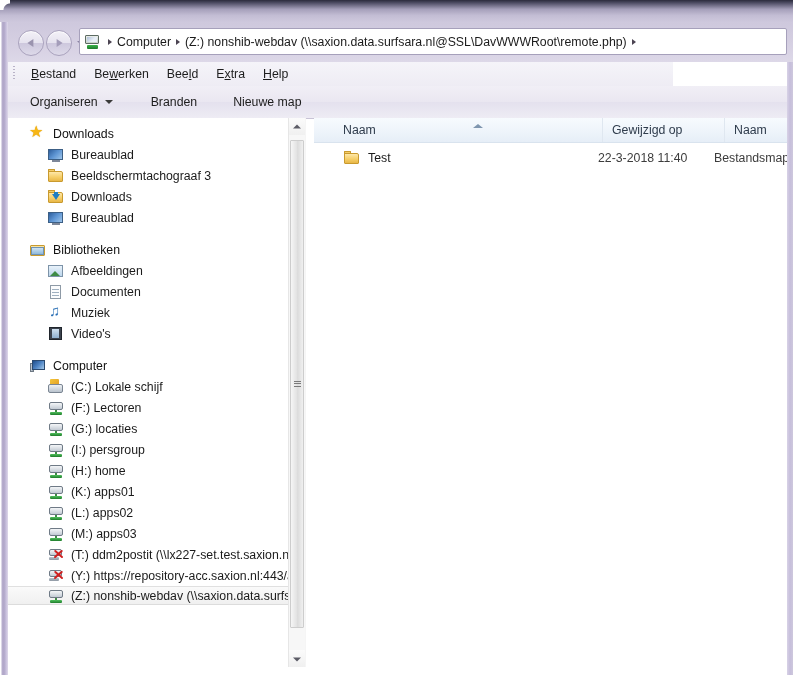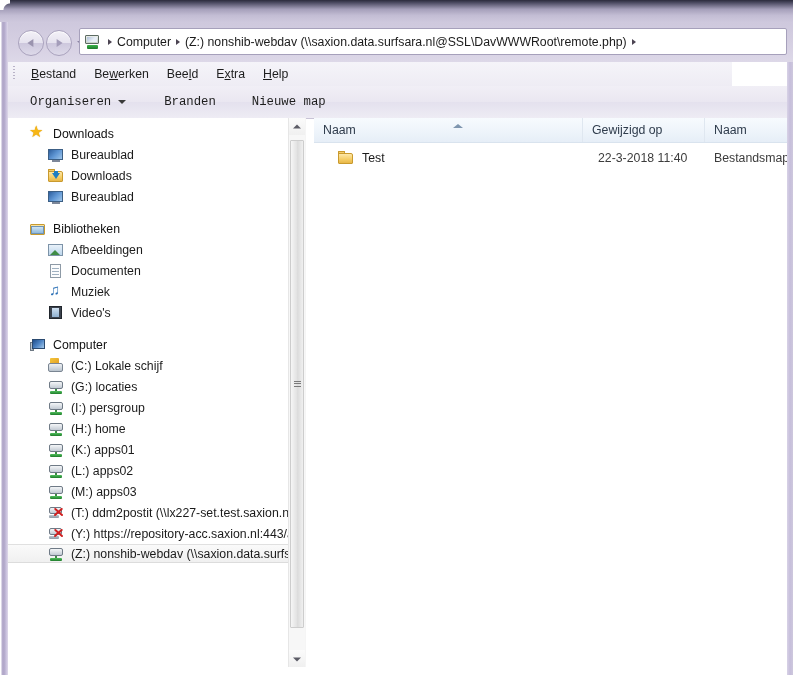--- a/index.html
+++ b/index.html
@@ -157,21 +157,21 @@
     flex: 0 0 auto;
     font-size: 12.3px;
     color: #1b1b1b;
     white-space: nowrap;
   }
 
   
   #menubar {
     position: absolute;
     left: 8px; top: 62px;
-    width: 724px;
+    width: 665px;
     height: 24px;
     background: linear-gradient(to bottom, #f5f4f9 0%, #eeecf4 100%);
     border-bottom: 1px solid #e3e0ec;
   }
   .menu-grip {
     position: absolute;
     left: 5px; top: 4px;
     width: 2px; height: 15px;
     background-image: repeating-linear-gradient(to bottom, #b9b3c8 0 1px, transparent 1px 3px);
   }
@@ -199,21 +199,20 @@
     height: 32px;
     background: linear-gradient(to bottom, #f1eff6 0%, #eae7f1 50%, #e4e1ee 51%, #eeecf4 100%);
     border-bottom: 1px solid #c8c3d6;
   }
   .tb-items {
     position: absolute;
     left: 12px; top: 0;
     height: 32px;
     display: flex;
     align-items: center;
-    font-family: Liberation Mono, monospace;
   }
   .tb-btn {
     display: flex;
     align-items: center;
     font-size: 12.3px;
     color: #1d1d1d;
     padding: 4px 10px;
     white-space: nowrap;
     cursor: default;
   }
@@ -522,20 +521,21 @@
     top: 0;
     height: 24px;
     display: flex;
     align-items: center;
     font-size: 12.3px;
     color: #2f3c4c;
     padding-left: 9px;
     box-sizing: border-box;
     border-right: 1px solid #dfe7f0;
     cursor: default;
+    margin-left: 20px;
   }
   .sort-tri {
     position: absolute;
     width: 0; height: 0;
     border-left: 5px solid transparent;
     border-right: 5px solid transparent;
     border-bottom: 4px solid #7f96af;
   }
   .row {
     position: absolute;
@@ -625,20 +625,27 @@
           <span class="tree-label">Downloads</span>
         </div>
         <div class="tree-row child">
           <span class="ico ico-desktop">
             <span class="scr"></span>
             <span class="stand"></span>
           </span>
           <span class="tree-label">Bureaublad</span>
         </div>
         <div class="tree-row child">
+          <span class="ico ico-folder">
+            <span class="t"></span>
+            <span class="f"></span>
+          </span>
+          <span class="tree-label">Beeldschermtachograaf 3</span>
+        </div>
+        <div class="tree-row child">
           <span class="ico ico-folder ico-downloads">
             <span class="t"></span>
             <span class="f"></span>
             <span class="arrstem"></span>
             <span class="arr"></span>
           </span>
           <span class="tree-label">Downloads</span>
         </div>
         <div class="tree-row child">
           <span class="ico ico-desktop">
@@ -696,20 +703,28 @@
             <span class="d"></span>
           </span>
           <span class="tree-label">(C:) Lokale schijf</span>
         </div>
         <div class="tree-row child">
           <span class="ico ico-net">
             <span class="d"></span>
             <span class="pipe"></span>
             <span class="base"></span>
           </span>
+          <span class="tree-label">(F:) Lectoren</span>
+        </div>
+        <div class="tree-row child">
+          <span class="ico ico-net">
+            <span class="d"></span>
+            <span class="pipe"></span>
+            <span class="base"></span>
+          </span>
           <span class="tree-label">(G:) locaties</span>
         </div>
         <div class="tree-row child">
           <span class="ico ico-net">
             <span class="d"></span>
             <span class="pipe"></span>
             <span class="base"></span>
           </span>
           <span class="tree-label">(I:) persgroup</span>
         </div>
@@ -797,21 +812,21 @@
       <div class="col-cell" style="left:269px; width:122px;">
         <span>Gewijzigd op</span>
       </div>
       <div class="col-cell" style="left:391px; width:120px;">
         <span>Naam</span>
       </div>
     </div>
 
     <div id="file-rows">
         <div class="row" style="top: 28px;">
-          <span class="cell" style="left: 24px;">
+          <span class="cell" style="left: 30px;">
             <span class="ico ico-folder">
               <span class="t"></span>
               <span class="f"></span>
             </span>
             <span>Test</span>
           </span>
           <span class="cell muted" style="left: 284px;">22-3-2018 11:40</span>
           <span class="cell muted" style="left: 400px;">Bestandsmap</span>
         </div>
       </div>

